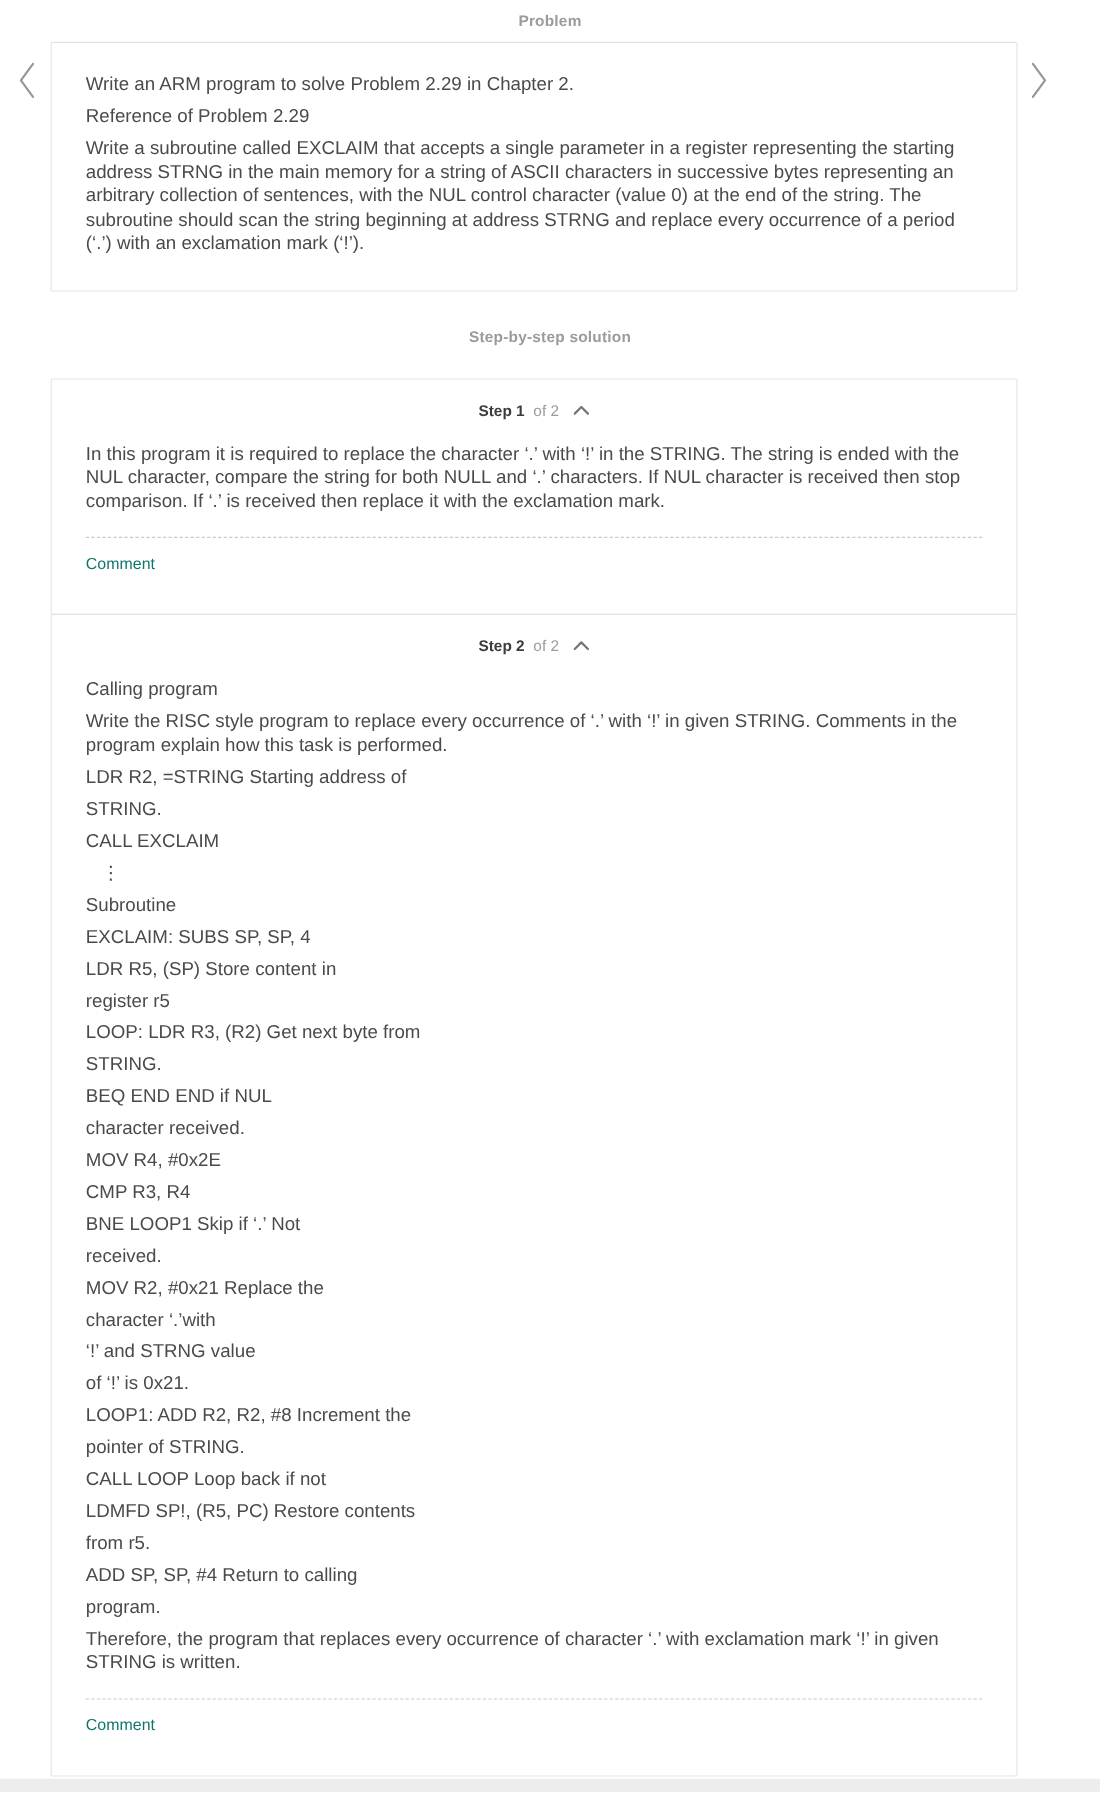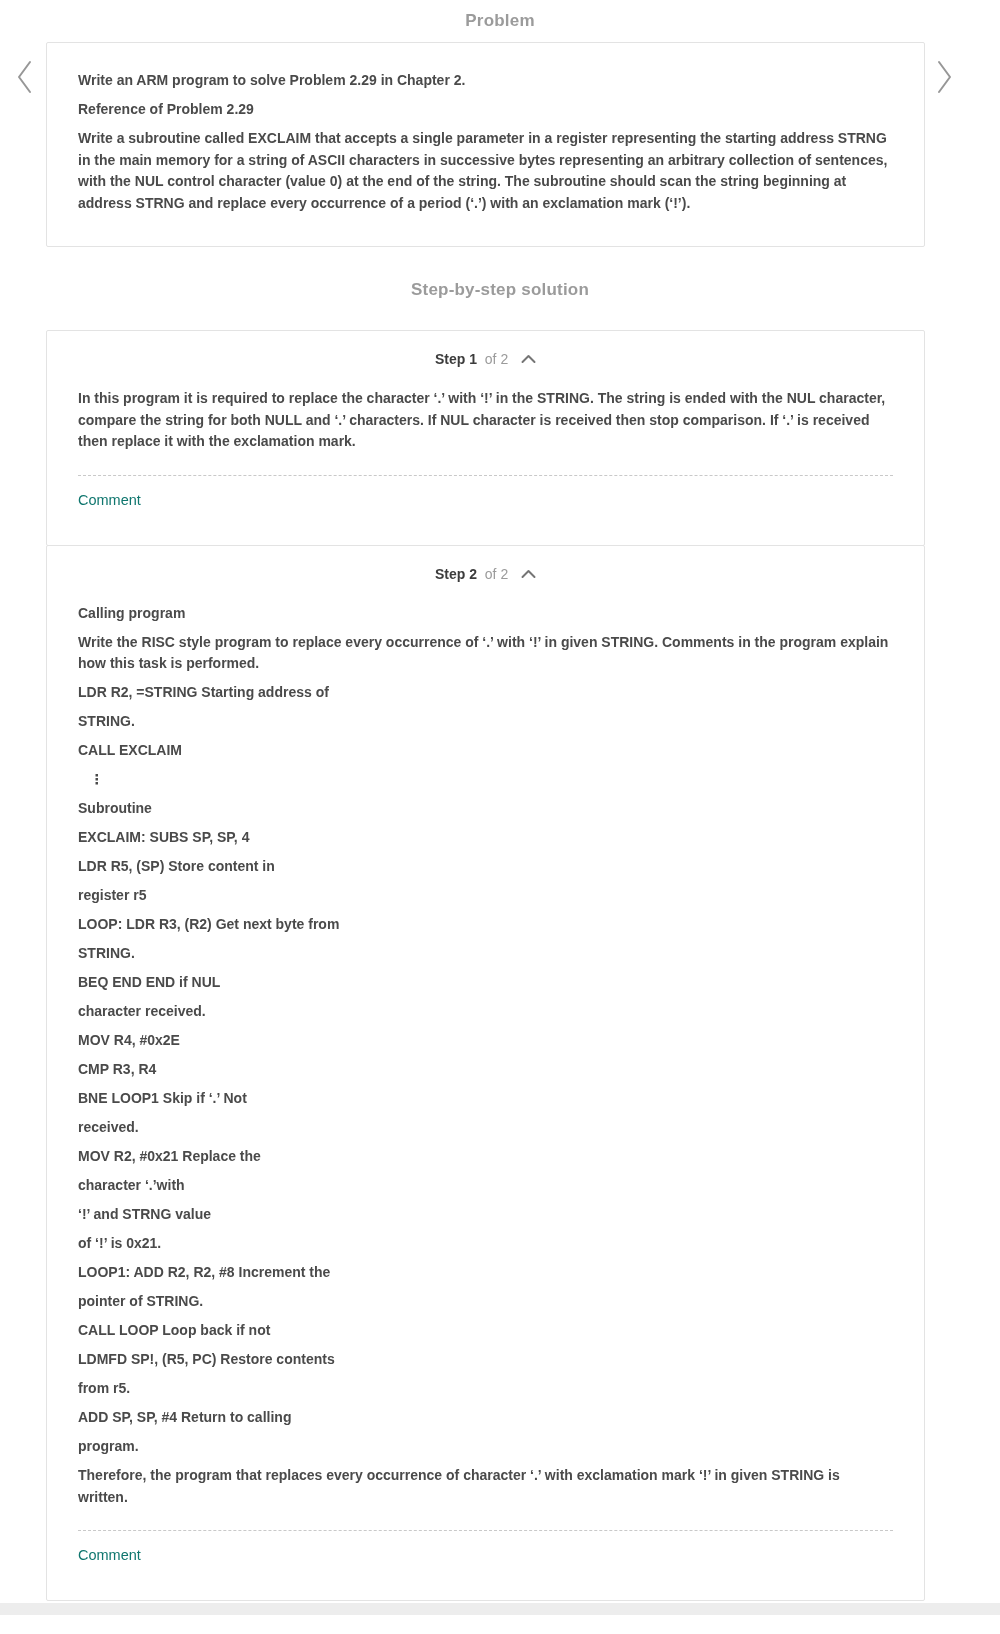--- a/index.html
+++ b/index.html
@@ -6,45 +6,44 @@
   html, body { margin: 0; padding: 0; background: #ffffff; }
   body {
     font-family: "Liberation Sans", "DejaVu Sans", sans-serif;
     color: #4a4a4a;
     width: 1000px;
   }
   .page { width: 1000px; position: relative; }
 
   .section-title {
     text-align: center;
-    font-size: 17px;
+    font-size: 14px;
     font-weight: bold;
     color: #9b9b9b;
     margin: 0;
     padding-top: 11px;
     letter-spacing: 0.2px;
   }
   .solution-title { padding-top: 33px; }
 
   .problem-row { position: relative; margin-top: 11px; }
 
   .card {
     background: #fff;
     border: 1px solid #e3e3e3;
     border-radius: 2px;
     margin: 0 75px 0 46px;
     padding: 27px 31px 32px 31px;
   }
 
   .par {
-    font-size: 14px;
+    font-size: 17px;
     line-height: 21.5px;
     margin: 0 0 7.5px 0;
     white-space: pre-wrap;
-    font-weight: bold;
   }
   .par:last-child { margin-bottom: 0; }
 
   .nav-arrow {
     position: absolute;
     top: 17px;
     background: none;
     border: none;
     padding: 0;
     cursor: pointer;

